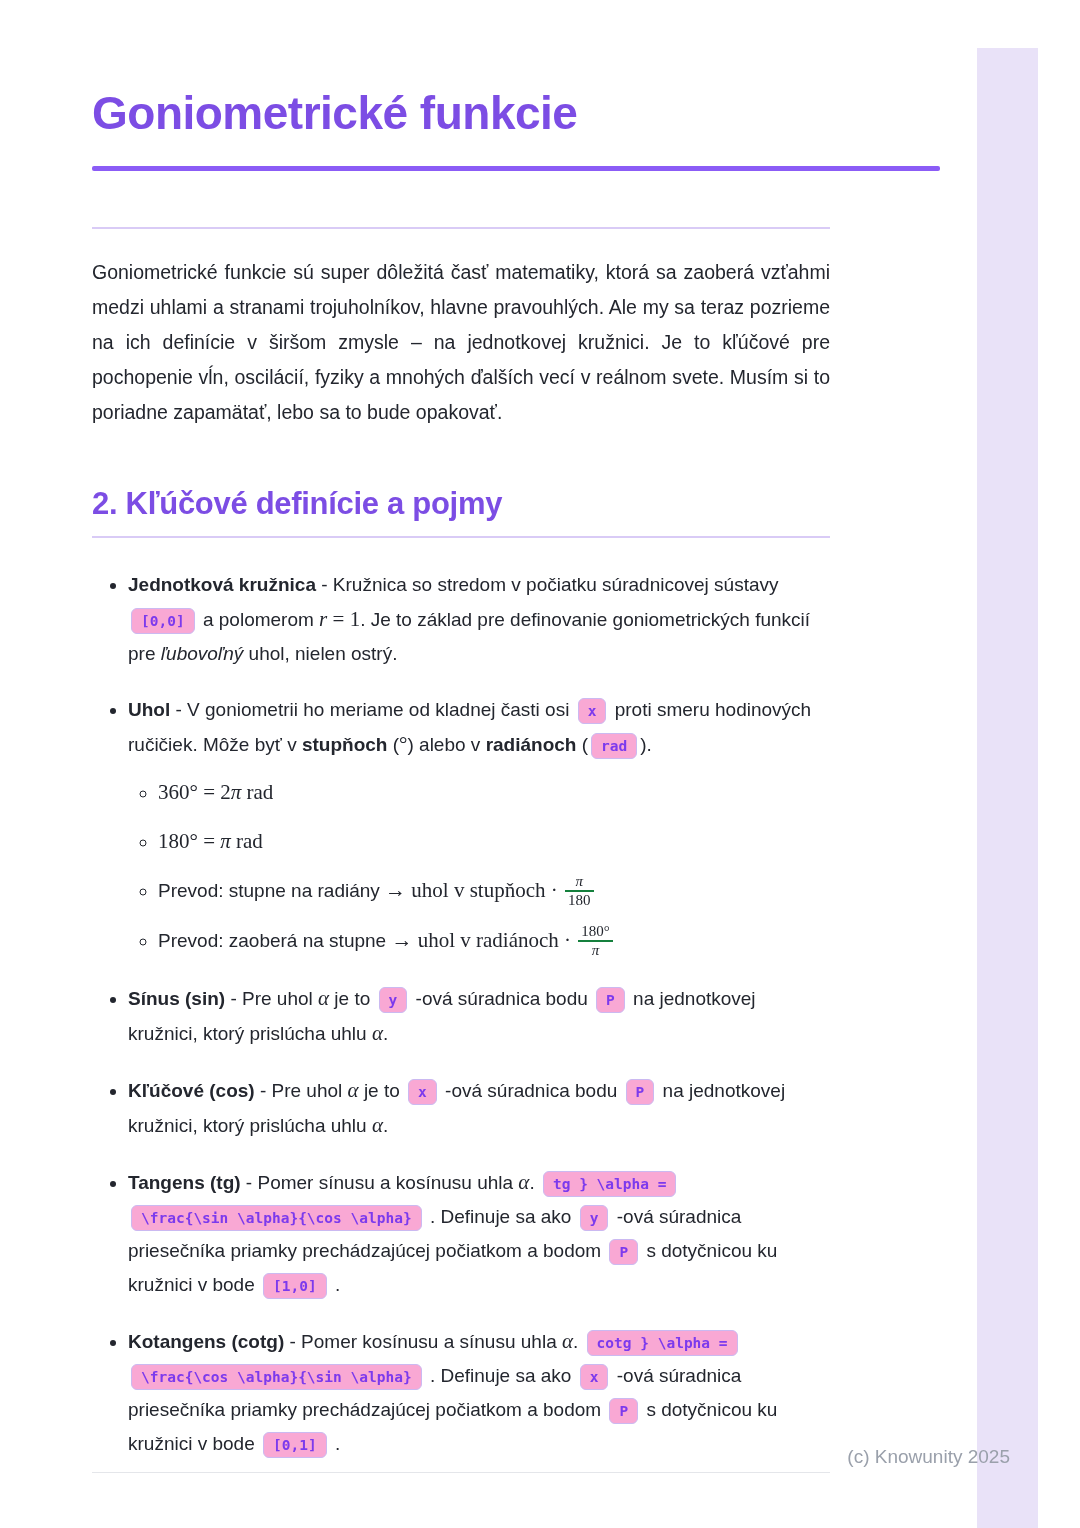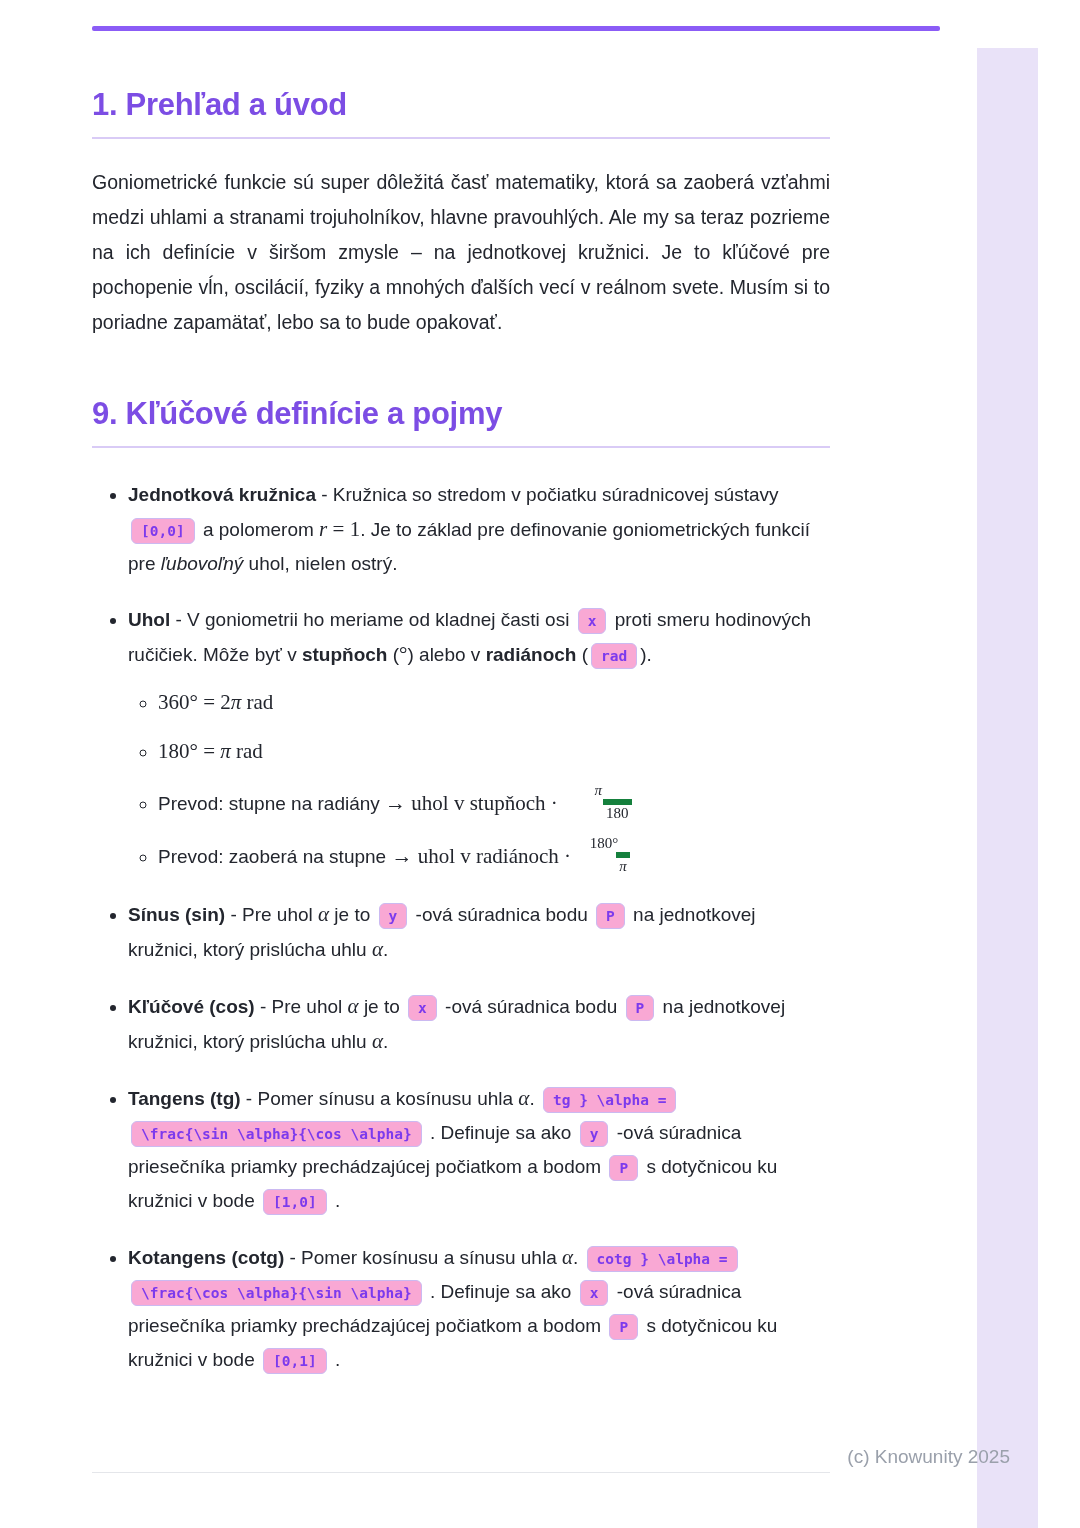--- a/index.html
+++ b/index.html
@@ -39,48 +39,48 @@
     font-size:14.5px; line-height:22px; font-weight:700; color:#7c3aed;
     background:#f9a8d4; border:1px solid #cbb9f1; border-radius:6px;
     padding:1px 9px; margin:0 3px; white-space:nowrap;
   }
   .frac {
     display:inline-block; vertical-align:-0.55em; text-align:center;
     font-family:"Liberation Serif", serif; font-size:15px; line-height:1.15;
     margin:0 2px;
   }
   .frac .num { display:block; padding:0 3px; }
-  .frac .den { display:block; border-top:6px solid #15803d; padding:0 3px;margin-left:38px; }
+  .frac .den { display:block; border-top:2px solid #15803d; padding:0 3px; }
   .frac .it  { font-style:italic; }
   .footer-divider {
     position:absolute; left:92px; bottom:55px; width:738px; height:1px;
     background:#e4e6ea;
   }
   .copyright {
     position:absolute; right:70px; bottom:60px;
     font-size:19px; color:#9aa0ab; z-index:2;
   }
 </style>
 </head>
 <body>
 
 <div class="page">
   <div class="side-strip"></div>
 
   <div class="content">
+    <h1 class="page-title">Goniometrické funkcie</h1>
     <div class="title-rule"></div>
 
     <div class="section">
-      <h2 class="section-heading">1. Prehľad a úvod</h2>
       <div class="section-rule"></div>
       <p class="paragraph">Goniometrické funkcie sú super dôležitá časť matematiky, ktorá sa zaoberá vzťahmi medzi uhlami a stranami trojuholníkov, hlavne pravouhlých. Ale my sa teraz pozrieme na ich definície v širšom zmysle – na jednotkovej kružnici. Je to kľúčové pre pochopenie vĺn, oscilácií, fyziky a mnohých ďalších vecí v reálnom svete. Musím si to poriadne zapamätať, lebo sa to bude opakovať.</p>
     </div>
 
     <div class="section">
-      <h2 class="section-heading">9. Kľúčové definície a pojmy</h2>
+      <h2 class="section-heading">2. Kľúčové definície a pojmy</h2>
       <div class="section-rule"></div>
       <ul class="defs">
           <li><span class="seg-b">Jednotková kružnica</span><span class="seg"> - Kružnica so stredom v počiatku súradnicovej sústavy </span><span class="chip">[0,0]</span><span class="seg"> a polomerom </span><span class="seg-mi">r</span><span class="seg-m"> = 1</span><span class="seg">. Je to základ pre definovanie goniometrických funkcií pre </span><span class="seg-i">ľubovoľný</span><span class="seg"> uhol, nielen ostrý.</span></li>
           <li><span class="seg-b">Uhol</span><span class="seg"> - V goniometrii ho meriame od kladnej časti osi </span><span class="chip">x</span><span class="seg"> proti smeru hodinových ručičiek. Môže byť v </span><span class="seg-b">stupňoch</span><span class="seg"> (</span><span class="seg-m">°</span><span class="seg">) alebo v </span><span class="seg-b">radiánoch</span><span class="seg"> (</span><span class="chip">rad</span><span class="seg">).</span><ul>
               <li><span class="seg-m">360° = 2</span><span class="seg-mi">π</span><span class="seg-m"> rad</span></li>
               <li><span class="seg-m">180° = </span><span class="seg-mi">π</span><span class="seg-m"> rad</span></li>
               <li><span class="seg">Prevod: stupne na radiány </span><span class="seg-m">→ uhol v stupňoch · </span><span class="frac"><span class="num it">π</span><span class="den">180</span></span></li>
               <li><span class="seg">Prevod: zaoberá na stupne </span><span class="seg-m">→ uhol v radiánoch · </span><span class="frac"><span class="num">180°</span><span class="den it">π</span></span></li>
             </ul></li>
           <li><span class="seg-b">Sínus (sin)</span><span class="seg"> - Pre uhol </span><span class="seg-mi">α</span><span class="seg"> je to </span><span class="chip">y</span><span class="seg"> -ová súradnica bodu </span><span class="chip">P</span><span class="seg"> na jednotkovej kružnici, ktorý prislúcha uhlu </span><span class="seg-mi">α</span><span class="seg">.</span></li>

